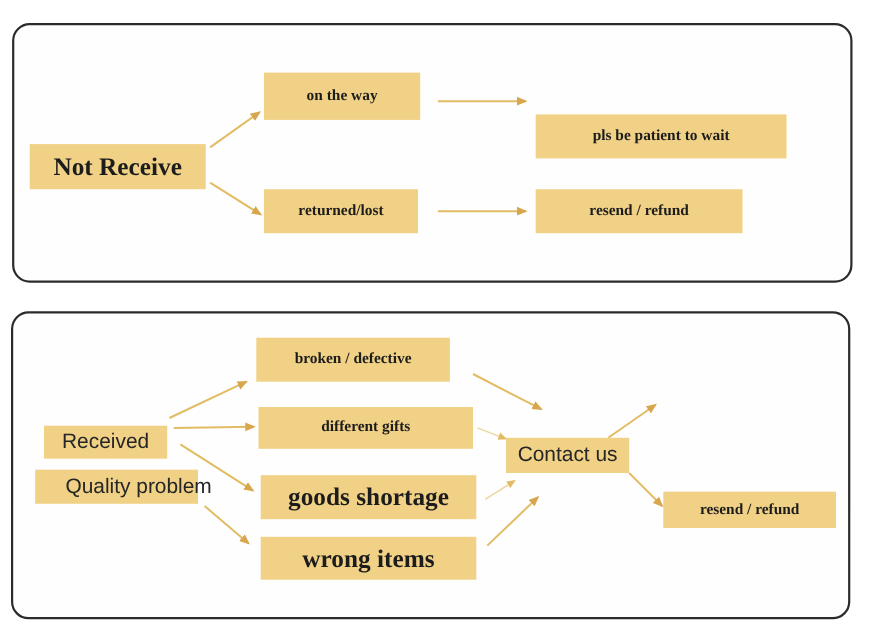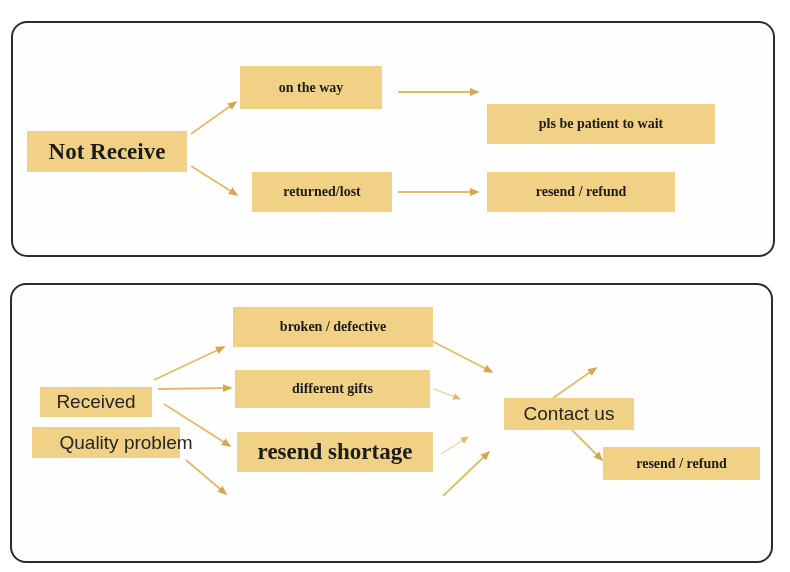--- a/index.html
+++ b/index.html
@@ -38,30 +38,30 @@
     font-weight:700;font-size:14px;
   }
   .sans{
     font-family:"Liberation Sans","DejaVu Sans",sans-serif;
     font-weight:400;font-size:19px;color:#262626;
   }
   
   #node-not-receive{left:27px;top:131px;width:160px;height:41px;font-size:23px;}
   #node-on-the-way{left:240px;top:66px;width:142px;height:43px;}
   #node-pls-wait{left:487px;top:68px;width:228px;height:40px;margin-top:36px;}
-  #node-returned-lost{left:252px;top:172px;width:140px;height:40px;text-align:center;}
+  #node-returned-lost{left:240px;top:172px;width:140px;height:40px;text-align:center;}
   #node-resend-refund-top{left:487px;top:172px;width:188px;height:40px;}
   
-  #node-broken-defective{left:233px;top:307px;width:200px;height:40px;}
+  #node-broken-defective{left:233px;top:307px;width:176px;height:40px;}
   #node-different-color{left:235px;top:370px;width:195px;height:38px;}
   #node-received{left:40px;top:387px;width:112px;height:30px;}
   #node-quality-problem{left:32px;top:427px;width:148px;height:31px;padding-left:40px;}
   #node-goods-shortage{left:237px;top:432px;width:196px;height:40px;font-size:23px;}
   #node-wrong-items{left:237px;top:488px;width:196px;height:39px;font-size:23px;}
-  #node-contact-us{left:460px;top:398px;width:130px;height:32px;margin-left:44px;}
+  #node-contact-us{left:460px;top:398px;width:112px;height:32px;}
   #node-discount-gifts{left:603px;top:358px;width:147px;height:34px;}
   #node-resend-refund-bottom{left:603px;top:447px;width:157px;height:33px;}
 </style>
 </head>
 <body>
 
 <div class="stage">
 
   <div class="panel" id="panel-top"></div>
   <div class="panel" id="panel-bottom"></div>
@@ -96,17 +96,18 @@
   <div class="node serif" id="node-not-receive">Not Receive</div>
   <div class="node serif" id="node-on-the-way">on the way</div>
   <div class="node serif" id="node-pls-wait">pls be patient to wait</div>
   <div class="node serif" id="node-returned-lost">returned/lost</div>
   <div class="node serif" id="node-resend-refund-top">resend / refund</div>
 
   <div class="node serif" id="node-broken-defective">broken / defective</div>
   <div class="node serif" id="node-different-color">different gifts</div>
   <div class="node sans" id="node-received">Received</div>
   <div class="node sans" id="node-quality-problem">Quality problem</div>
-  <div class="node serif" id="node-goods-shortage">resend shortage</div>
+  <div class="node serif" id="node-goods-shortage">goods shortage</div>
+  <div class="node serif" id="node-wrong-items">wrong items</div>
   <div class="node sans" id="node-contact-us">Contact us</div>
   <div class="node serif" id="node-resend-refund-bottom">resend / refund</div>
 
 </div>
 
 </body></html>

